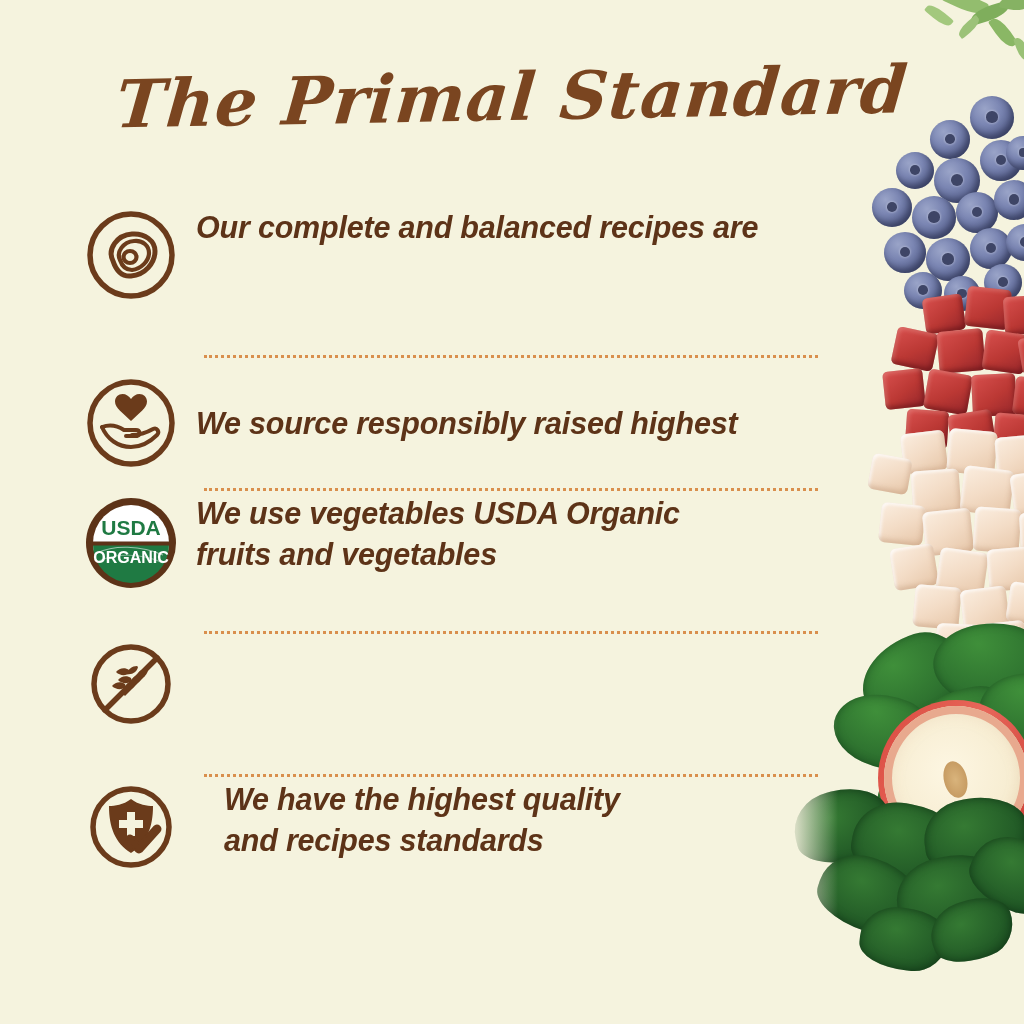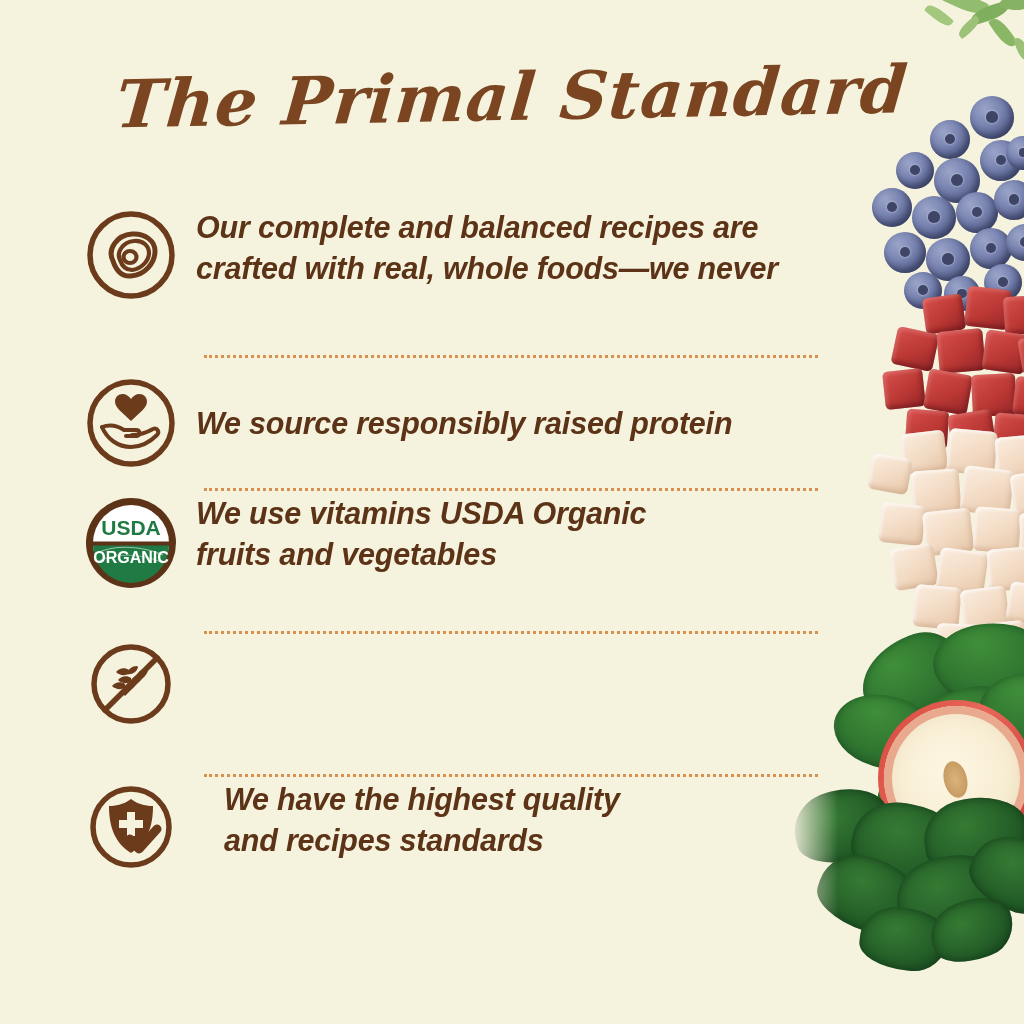--- a/index.html
+++ b/index.html
@@ -310,57 +310,56 @@
       <div class="icon-cell">
         <svg class="icon-svg" width="92" height="92" viewBox="0 0 92 92" aria-hidden="true">
           <circle cx="46" cy="46" r="41" fill="none" stroke="#6b3b1b" stroke-width="5.5"></circle>
           <path d="M28 52 C22 40 32 26 47 25 C60 24 70 32 70 42 C70 54 60 66 46 67 C36 68 31 61 28 52 Z" fill="none" stroke="#6b3b1b" stroke-width="5"></path>
           <path d="M35 51 C31 43 38 33 49 32 C58 31 64 37 64 44 C64 52 56 60 47 61 C40 61 37 57 35 51 Z" fill="none" stroke="#6b3b1b" stroke-width="4.2"></path>
           <ellipse cx="45" cy="48" rx="6.5" ry="6" fill="none" stroke="#6b3b1b" stroke-width="4.2"></ellipse>
         </svg>
       </div>
       <div class="text-cell">
         <span class="ln">Our complete and balanced recipes are</span>
-        <span class="ln">crafted with real, whole foods—we never</span>
       </div>
     </div>
 
     <div class="divider"></div>
 
     <div class="row row-2">
       <div class="icon-cell">
         <svg class="icon-svg" width="92" height="92" viewBox="0 0 92 92" aria-hidden="true">
           <circle cx="46" cy="46" r="41" fill="none" stroke="#6b3b1b" stroke-width="5.5"></circle>
           <path d="M46 44 C38 36 30 31 30 24.5 C30 20 33.5 17 37.5 17 C41 17 44 19 46 22 C48 19 51 17 54.5 17 C58.5 17 62 20 62 24.5 C62 31 54 36 46 44 Z" fill="#6b3b1b"></path>
           <path d="M17 50 C25 47 33 49 39 53 L51 53 C55 53 56 58 52 59 L41 59" fill="none" stroke="#6b3b1b" stroke-width="4" stroke-linecap="round"></path>
           <path d="M17 50 C22 62 33 70 46 70 C56 70 64 66 72 58 C75 55 72 50 68 52 C61 56 54 58 47 58" fill="none" stroke="#6b3b1b" stroke-width="4" stroke-linecap="round"></path>
         </svg>
       </div>
       <div class="text-cell">
-        <span class="ln">We source responsibly raised protein</span>
+        <span class="ln">We source responsibly raised highest</span>
       </div>
     </div>
 
     <div class="divider"></div>
 
     <div class="row row-3">
       <div class="icon-cell">
         <svg class="icon-svg" width="96" height="96" viewBox="0 0 96 96" aria-hidden="true">
           <circle cx="48" cy="48" r="45" fill="#5d3318"></circle>
           <circle cx="48" cy="48" r="38" fill="#ffffff"></circle>
           <path d="M10 50 A38 38 0 0 0 86 50 Z" fill="#1f7a43"></path>
           <path d="M14 58 C30 50 58 50 80 60" stroke="#ffffff" stroke-width="1.2" fill="none" opacity="0.55"></path>
           <path d="M16 66 C32 58 60 58 80 68" stroke="#ffffff" stroke-width="1.2" fill="none" opacity="0.4"></path>
           <rect x="10" y="46.5" width="76" height="4" fill="#5d3318"></rect>
           <text x="48" y="40" text-anchor="middle" font-family="'Liberation Sans', sans-serif" font-weight="bold" font-size="21" fill="#1f7a43">USDA</text>
           <text x="48" y="68" text-anchor="middle" font-family="'Liberation Sans', sans-serif" font-weight="bold" font-size="16" fill="#ffffff">ORGANIC</text>
         </svg>
       </div>
       <div class="text-cell">
-        <span class="ln">We use vitamins USDA Organic</span>
+        <span class="ln">We use vegetables USDA Organic</span>
         <span class="ln">fruits and vegetables</span>
       </div>
     </div>
 
     <div class="divider"></div>
 
     <div class="row row-4">
       <div class="icon-cell">
         <svg class="icon-svg" width="92" height="92" viewBox="0 0 92 92" aria-hidden="true">
           <circle cx="46" cy="46" r="37" fill="none" stroke="#6b3b1b" stroke-width="5.5"></circle>

